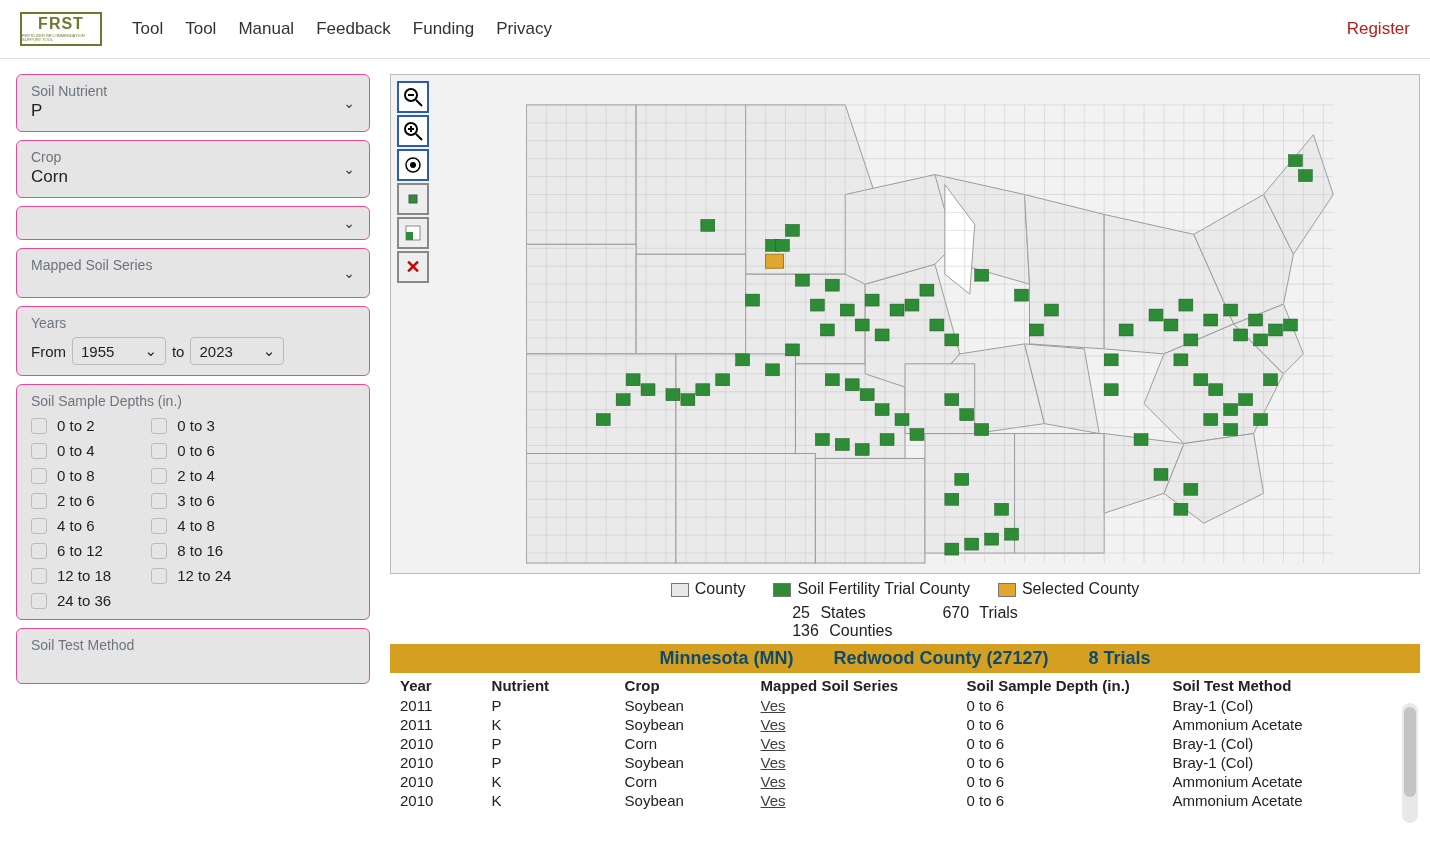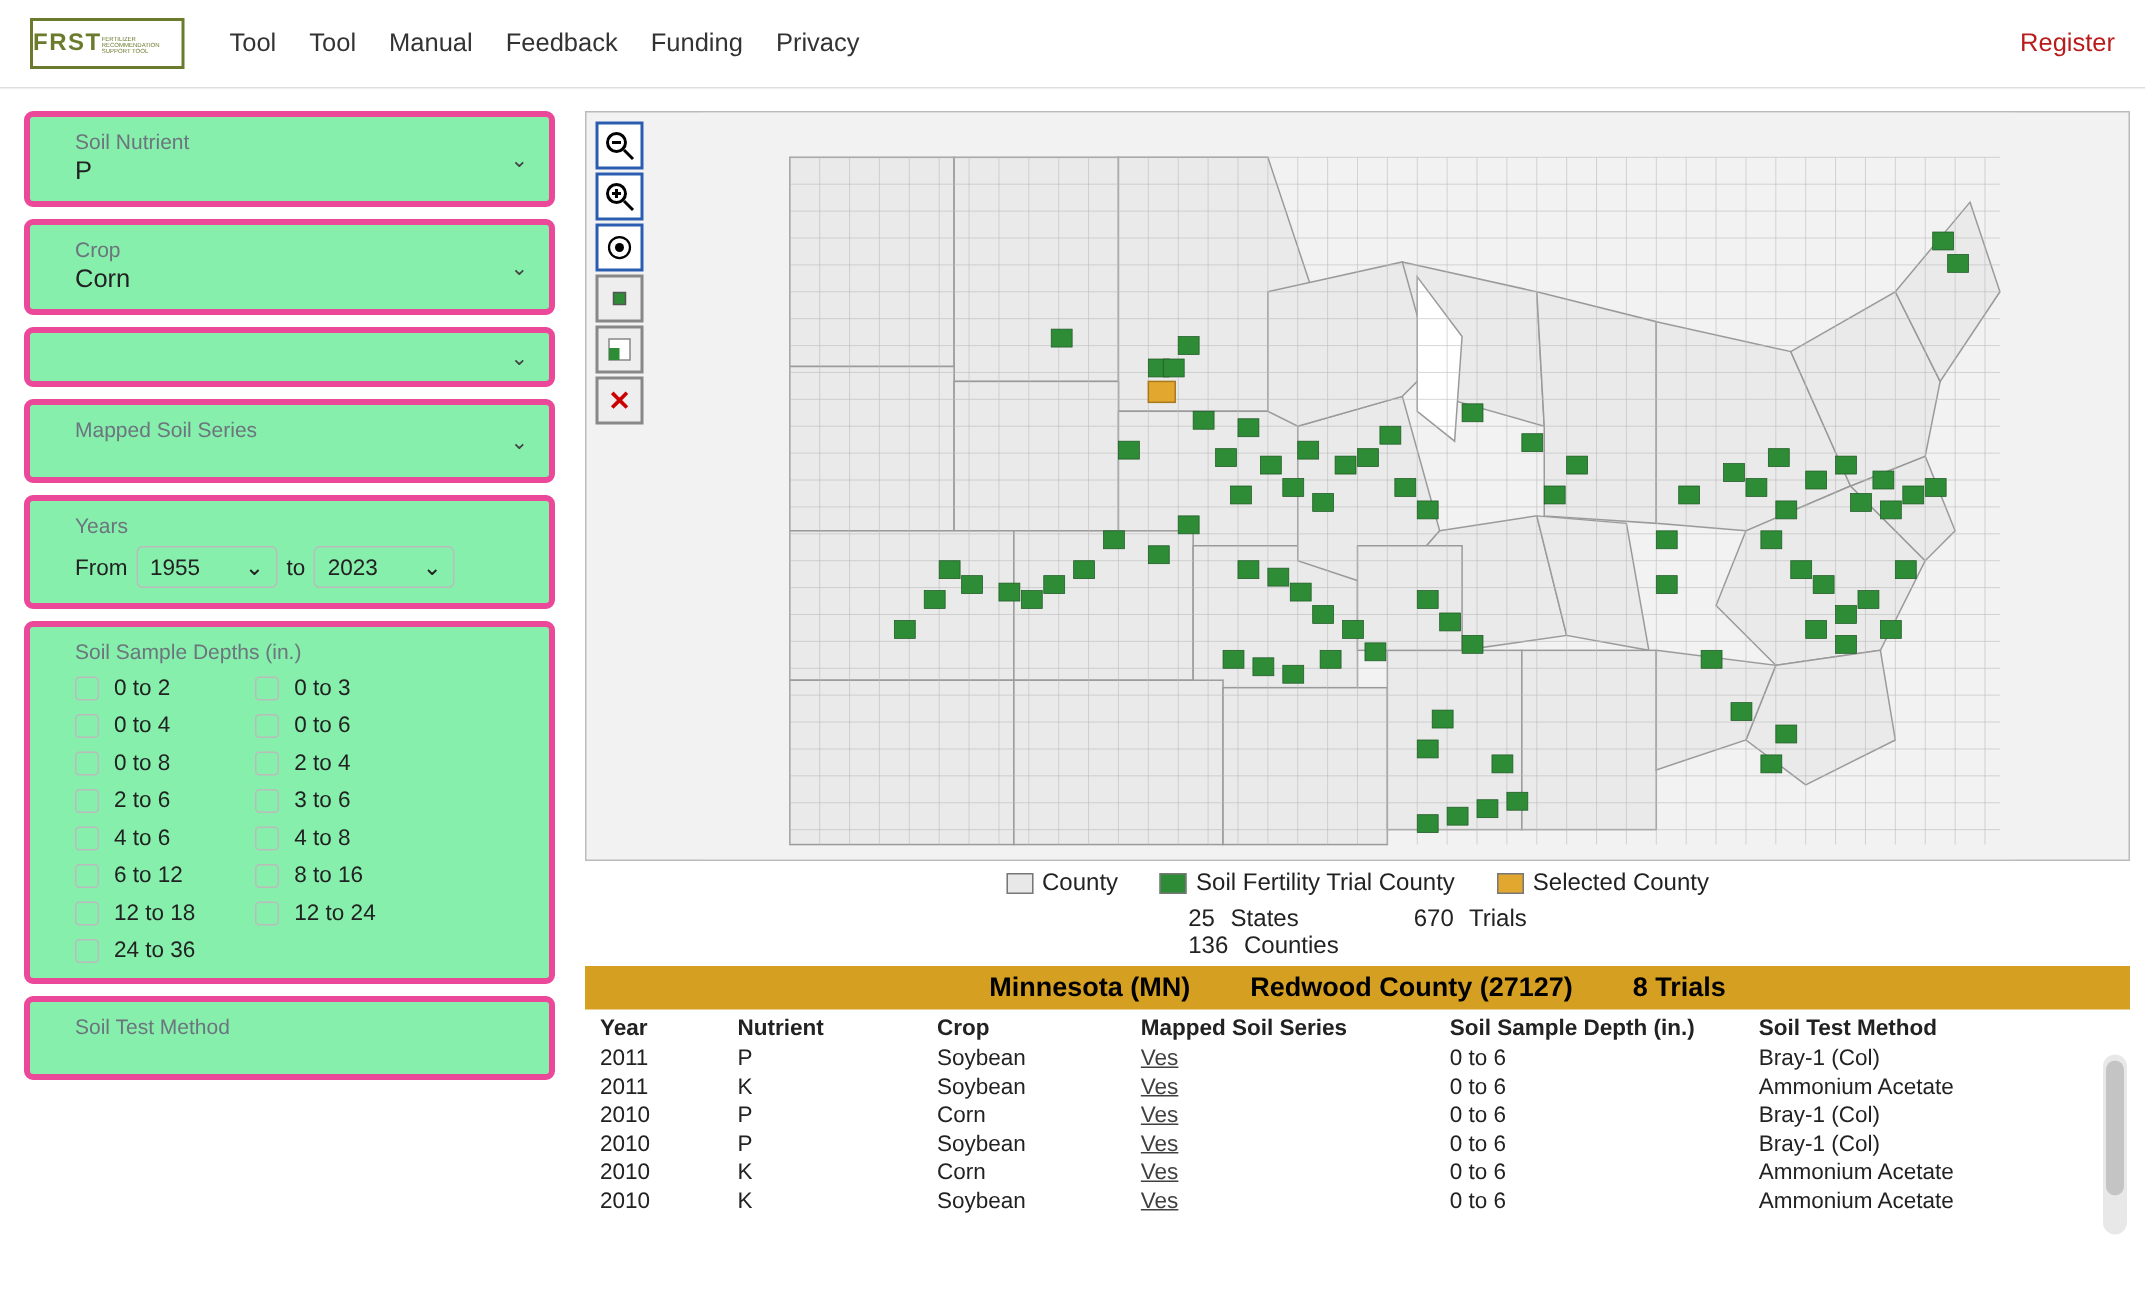--- a/index.html
+++ b/index.html
@@ -1,47 +1,47 @@
 <!DOCTYPE html>
 <html><head>
 <meta charset="utf-8">
 <style>
   * { box-sizing: border-box; margin: 0; padding: 0; }
   body { font-family: "Segoe UI", Arial, sans-serif; font-size: 15px; color: #222; background: #fff; }
   .header { display: flex; align-items: center; padding: 12px 20px; border-bottom: 1px solid #ddd; }
-  .logo { width: 103px; height: 34px; border: 2px solid #6a7b2d; display:flex; flex-direction:row; align-items:center; justify-content:center; margin-right: 30px; background:#fff; }
+  .logo { width: 82px; height: 34px; border: 2px solid #6a7b2d; display:flex; flex-direction:column; align-items:center; justify-content:center; margin-right: 30px; background:#fff; }
   .logo-text { color:#6a7b2d; font-weight:bold; font-size:16px; letter-spacing:1px; line-height:1;}
   .logo-sub { color:#6a7b2d; font-size:4px; line-height:1; margin-top:2px;}
   .nav { display:flex; gap:22px; flex:1; }
   .nav a { color:#333; text-decoration:none; font-size:17px; }
   .nav-right a { color:#b91c1c; text-decoration:none; font-size:17px; }
   .main { display:flex; gap:20px; padding:15px 10px; }
   .sidebar { width:360px; display:flex; flex-direction:column; gap:8px; padding-left:6px;}
-  .panel { border:4px solid #ec4899; border-radius:6px; padding:8px 30px 10px; position:relative; background:#86efac;}
+  .panel { border:1px solid #ec4899; border-radius:6px; padding:8px 14px 10px; position:relative; background:#e5e5e5;}
   .panel-label { color:#6c757d; font-size:14px; }
   .panel-value { font-size:17px; margin-top:2px;}
   .panel-caret { position:absolute; right:14px; top:50%; transform:translateY(-50%); font-size:14px; color:#444;}
   .years-row { display:flex; gap:6px; align-items:center; margin-top:6px;}
   .years-row .sel { border:1px solid #bbb; border-radius:4px; padding:4px 8px; display:flex; align-items:center; gap:30px; font-size:15px;}
   .years-row .lbl { font-size:15px; }
   .depths { display:flex; gap:40px;}
   .depth-col { display:flex; flex-direction:column; gap:8px; margin-top:8px;}
   .check { display:flex; align-items:center; gap:10px; font-size:15px;}
   .check input { width:16px; height:16px; border:1px solid #bbb; border-radius:3px; appearance:none; }
   .content { flex:1; display:flex; flex-direction:column; }
   .map-wrap { position:relative; border:1px solid #bbb; background:#f2f2f2; height:500px; overflow:hidden;}
   .map-tools { position:absolute; left:6px; top:6px; display:flex; flex-direction:column; gap:2px; z-index:50;}
   .tool { width:32px; height:32px; border:2px solid #2a5db0; background:#fff; display:flex; align-items:center; justify-content:center; font-size:18px; cursor:pointer;}
   .tool.alt { border-color:#888; background:#eee;}
   .map-svg { width:100%; height:100%; }
   .legend { display:flex; gap:28px; justify-content:center; align-items:center; padding:6px 0; font-size:16px;}
   .sw { width:18px; height:14px; border:1px solid #777; display:inline-block; margin-right:6px; vertical-align:middle;}
   .stats { display:flex; gap:50px; justify-content:center; font-size:16px; padding-bottom:4px;}
   .stats .col { text-align:right; min-width:50px; padding-right:6px;}
-  .banner { background:#d5a021; color:#000000; font-weight:bold; font-size:18px; padding:4px 22px; display:flex; justify-content:center; gap:40px;}
+  .banner { background:#d5a021; color:#0c4a6e; font-weight:bold; font-size:18px; padding:4px 22px; display:flex; justify-content:center; gap:40px;}
   .table-wrap { position:relative; }
   .table { width:100%; border-collapse:collapse; }
   .table th { text-align:left; font-weight:bold; font-size:15px; padding:4px 10px 2px; vertical-align:top;}
   .table td { padding:1px 10px; font-size:15px;}
   .link { color:#404040; text-decoration:underline; cursor:pointer;}
   .scroll { position:absolute; right:2px; top:30px; width:16px; height:120px; background:#e8e8e8; border-radius:8px;}
   .scroll-thumb { width:12px; height:90px; background:#c4c4c4; border-radius:6px; margin:4px auto;}
 </style>
 </head>
 <body>

